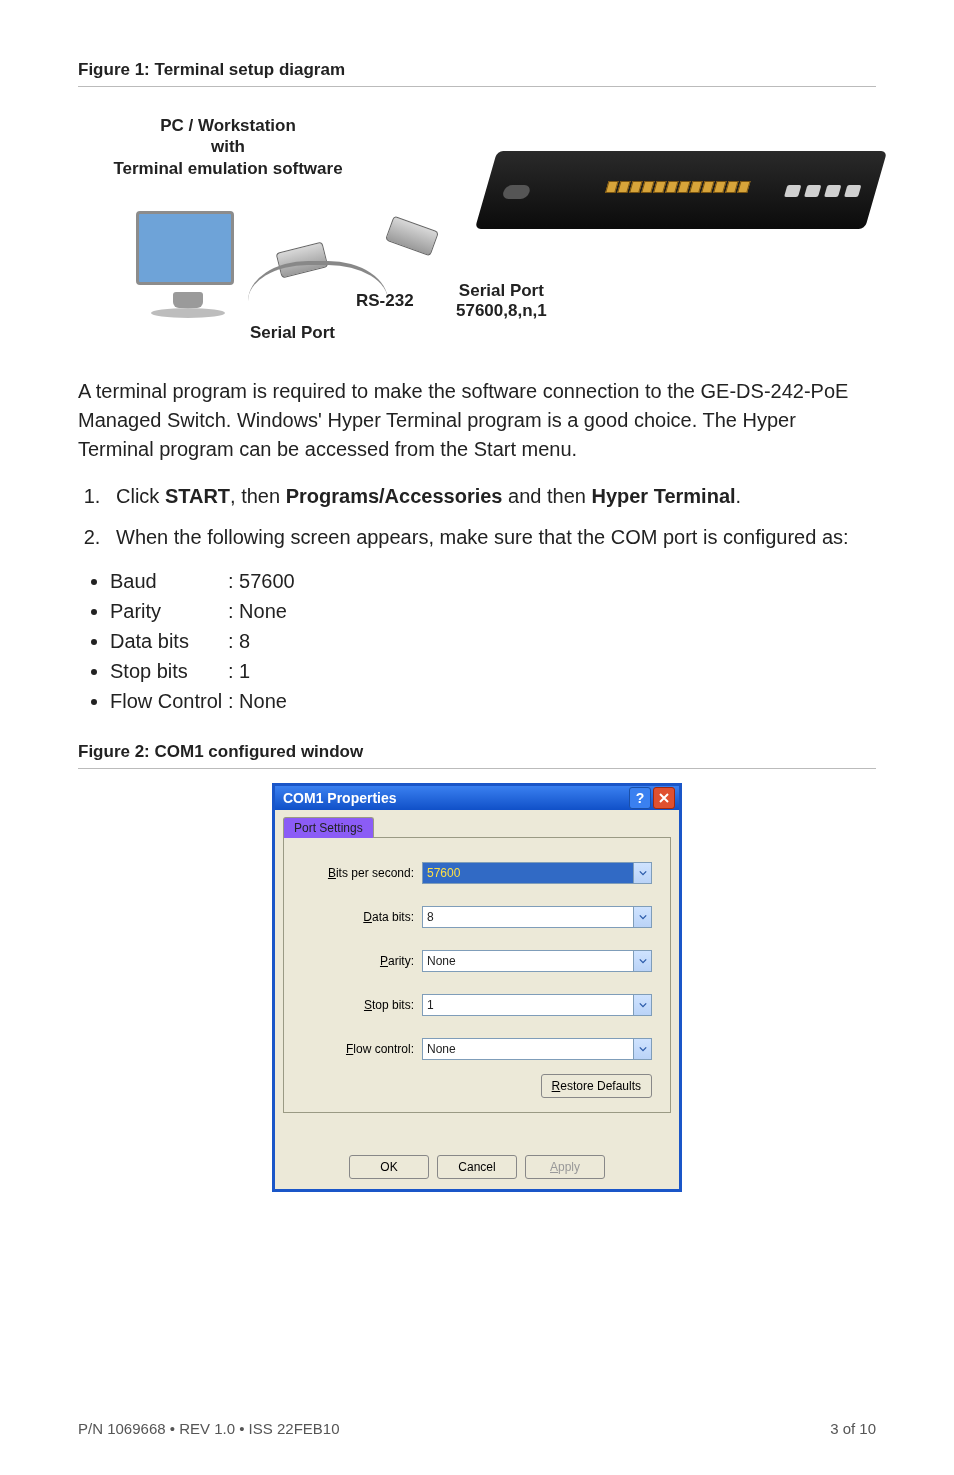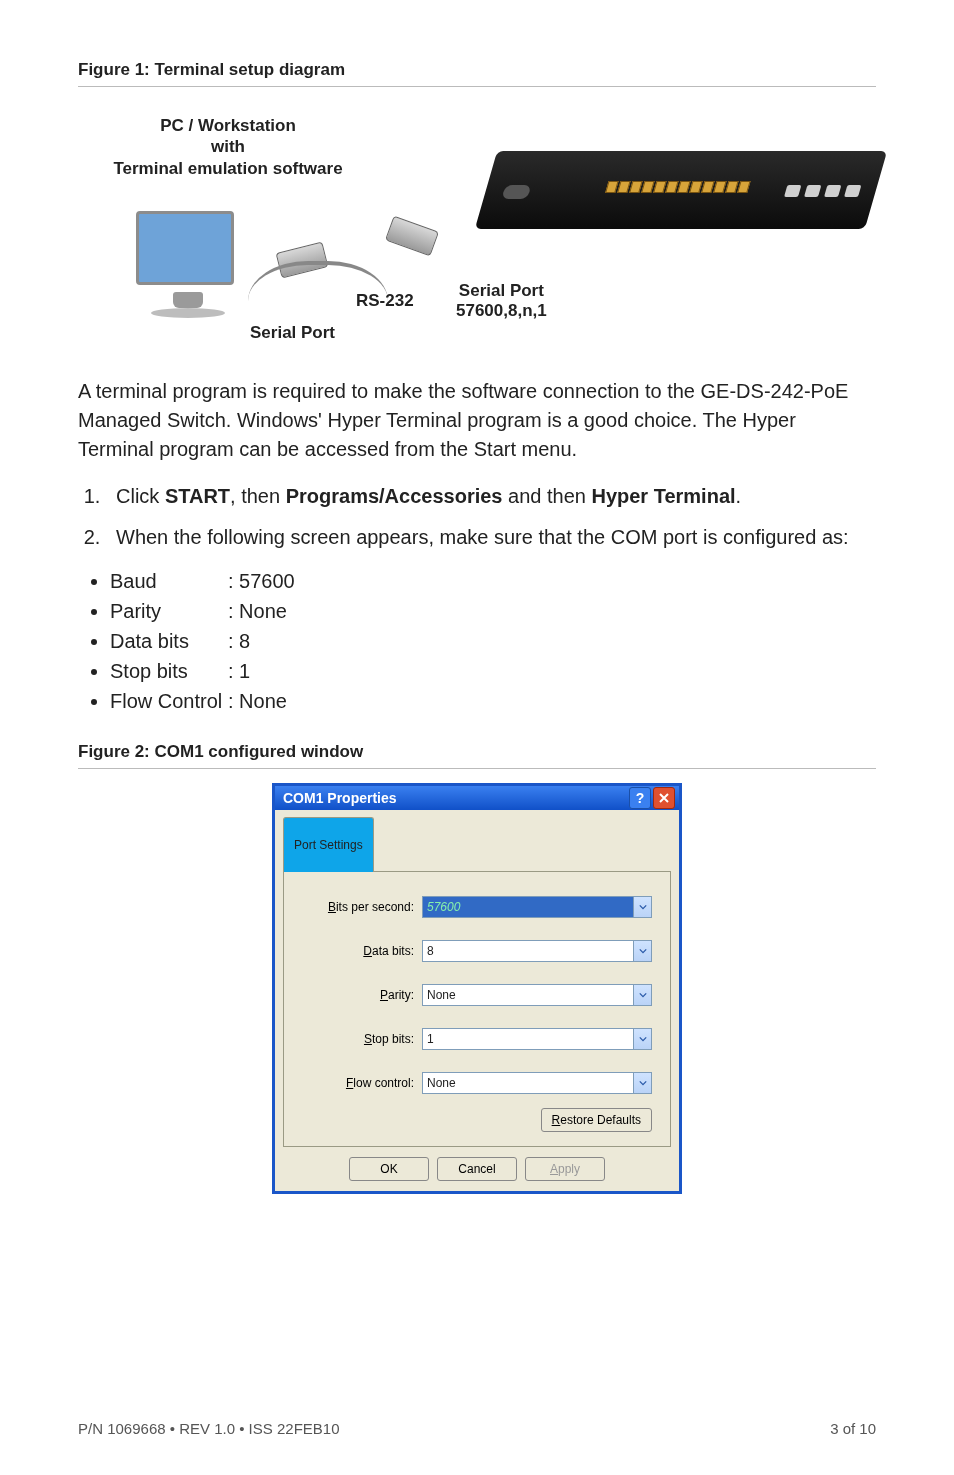--- a/index.html
+++ b/index.html
@@ -172,24 +172,24 @@
     border-radius: 3px;
     display:flex; align-items:center; justify-content:center;
     font-size: 14px; font-weight:700;
     color:#fff;
   }
   .tbtn.help { background:#3a80f0; border:1px solid #1a4fa8; }
   .tbtn.close { background:#e05030; border:1px solid #a02810; }
   .tabstrip { padding: 6px 8px 0 8px; }
   .tab {
     display:inline-block;
-    background:#0ea5e9;
+    background:#8b5cf6;
     border:1px solid #9a9a84;
     border-bottom:none;
-    padding:20px 10px;
+    padding:3px 10px;
     font-size:12px;
     border-radius:3px 3px 0 0;
     position:relative; top:1px;
   }
   .panel {
     margin: 0 8px;
     border:1px solid #9a9a84;
     background:#ece9d8;
     padding: 24px 18px 14px 18px;
   }
@@ -208,21 +208,21 @@
   .combo {
     flex:1;
     height: 22px;
     border:1px solid #7f9db9;
     background:#fff;
     display:flex; align-items:center;
     font-size:12px;
     padding-left:4px;
     position:relative;
   }
-  .combo.sel { background:#316ac5; color:#86efac;font-style:italic; }
+  .combo.sel { background:#316ac5; color:#fde047; }
   .combo .arrow {
     position:absolute; right:0; top:0;
     width:18px; height:100%;
     background: linear-gradient(#cfe3ff,#bad3f7);
     border-left:1px solid #7f9db9;
     display:flex; align-items:center; justify-content:center;
     color:#2a5aa8;
   }
   .combo .arrow svg { width:8px; height:8px; }
   .btnrow {
@@ -235,21 +235,21 @@
     font-size:12px;
     background:#ece9d8;
     border:1px solid #888;
     border-radius:3px;
     padding:0 10px;
   }
   .bottom-btns {
     display:flex; justify-content:center; gap:8px;
     padding: 10px 8px 10px 8px;
   }
-  .bottom-btns .winbtn { min-width: 80px; }
+  .bottom-btns .winbtn { min-width: 80px; margin-top: 32px; }
   .bottom-btns .winbtn.disabled { color:#999; }
   
   .footer {
     position: absolute;
     left: 78px; right: 78px; bottom: 38px;
     display:flex; justify-content:space-between;
     font-size: 15px;
     color:#555;
   }
 </style>

